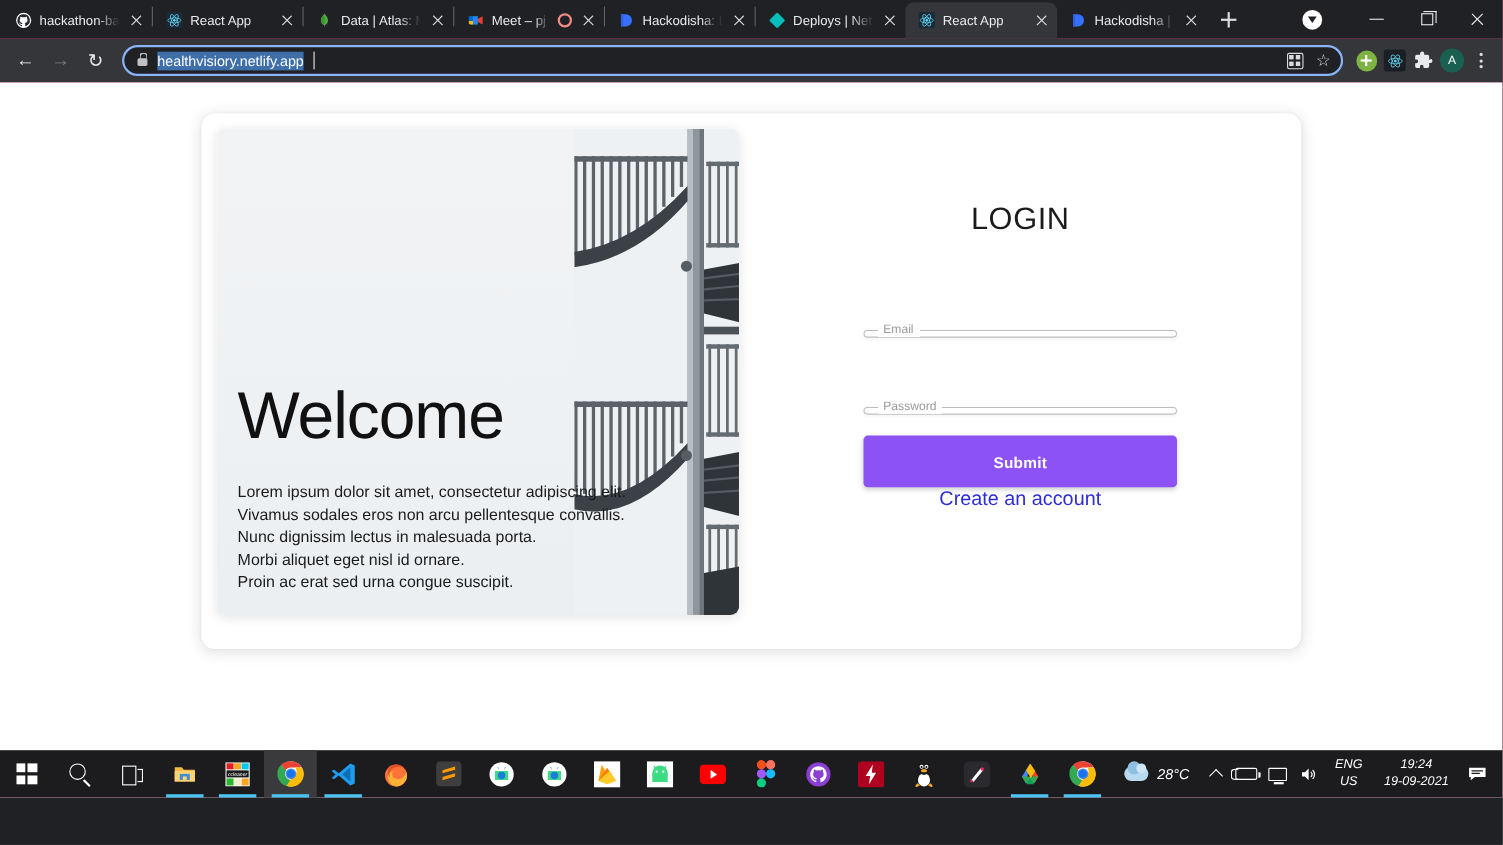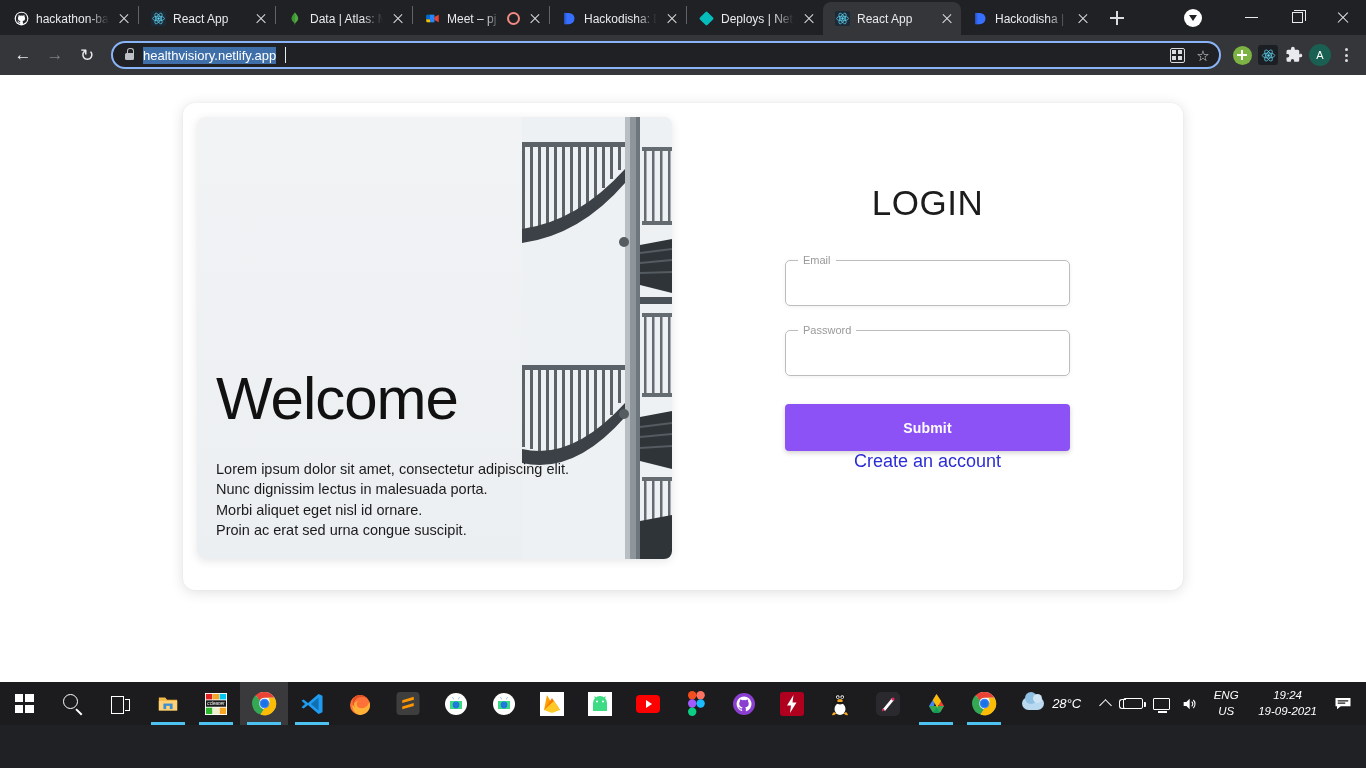--- a/index.html
+++ b/index.html
@@ -181,30 +181,31 @@
     letter-spacing: -1px; margin-bottom: 30px; white-space: nowrap;
   }
   .hero-body { font-size: 14.5px; color: #1b1b1b; line-height: 1.42; }
   .hero-body div { white-space: nowrap; }
 
   .form-pane {
     flex: 1 1 auto; display: flex; flex-direction: column;
     align-items: center; padding-top: 80px;
   }
   .form-title {
-    font-size: 35px; font-weight: 400; color: #1c1c1c; letter-spacing: .5px;
+    font-size: 28px; font-weight: 400; color: #1c1c1c; letter-spacing: .5px;
     margin-bottom: 31px;
   }
   .field {
     width: 285px; height: 52px; margin-bottom: 18px; position: relative;
   }
   .field fieldset {
     position: absolute; inset: 0; border: 1px solid #bdbdbd; border-radius: 5px;
     padding: 0 9px; background: #fff;
     box-shadow: 0 1px 4px rgba(0,0,0,.06);
+    margin-top: 48px;
   }
   .field legend {
     font-size: 11px; color: #9a9a9a; padding: 0 5px; margin-left: 3px;
   }
   .field input {
     position: absolute; inset: 1px; border: none; outline: none; background: transparent;
     padding: 0 13px; font-size: 14px; color: #111;
     font-family: "Liberation Sans", sans-serif;
   }
   .submit-btn {
@@ -563,20 +564,21 @@
               <rect x="138" y="360" width="2.5" height="82"></rect>
                 <rect x="146" y="360" width="2.5" height="82"></rect>
             </g>
             <path d="M118 404 L150 398 L150 442 L118 442 Z" fill="#2f3438"></path>
           </svg>
         </div>
         <div class="hero-text">
           <div class="hero-title">Welcome</div>
           <div class="hero-body" id="hero-body">
               <div>Lorem ipsum dolor sit amet, consectetur adipiscing elit.</div>
+              <div>Vivamus sodales eros non arcu pellentesque convallis.</div>
               <div>Nunc dignissim lectus in malesuada porta.</div>
               <div>Morbi aliquet eget nisl id ornare.</div>
               <div>Proin ac erat sed urna congue suscipit.</div>
             </div>
         </div>
       </div>
 
       <div class="form-pane">
         <div class="form-title">LOGIN</div>
 

